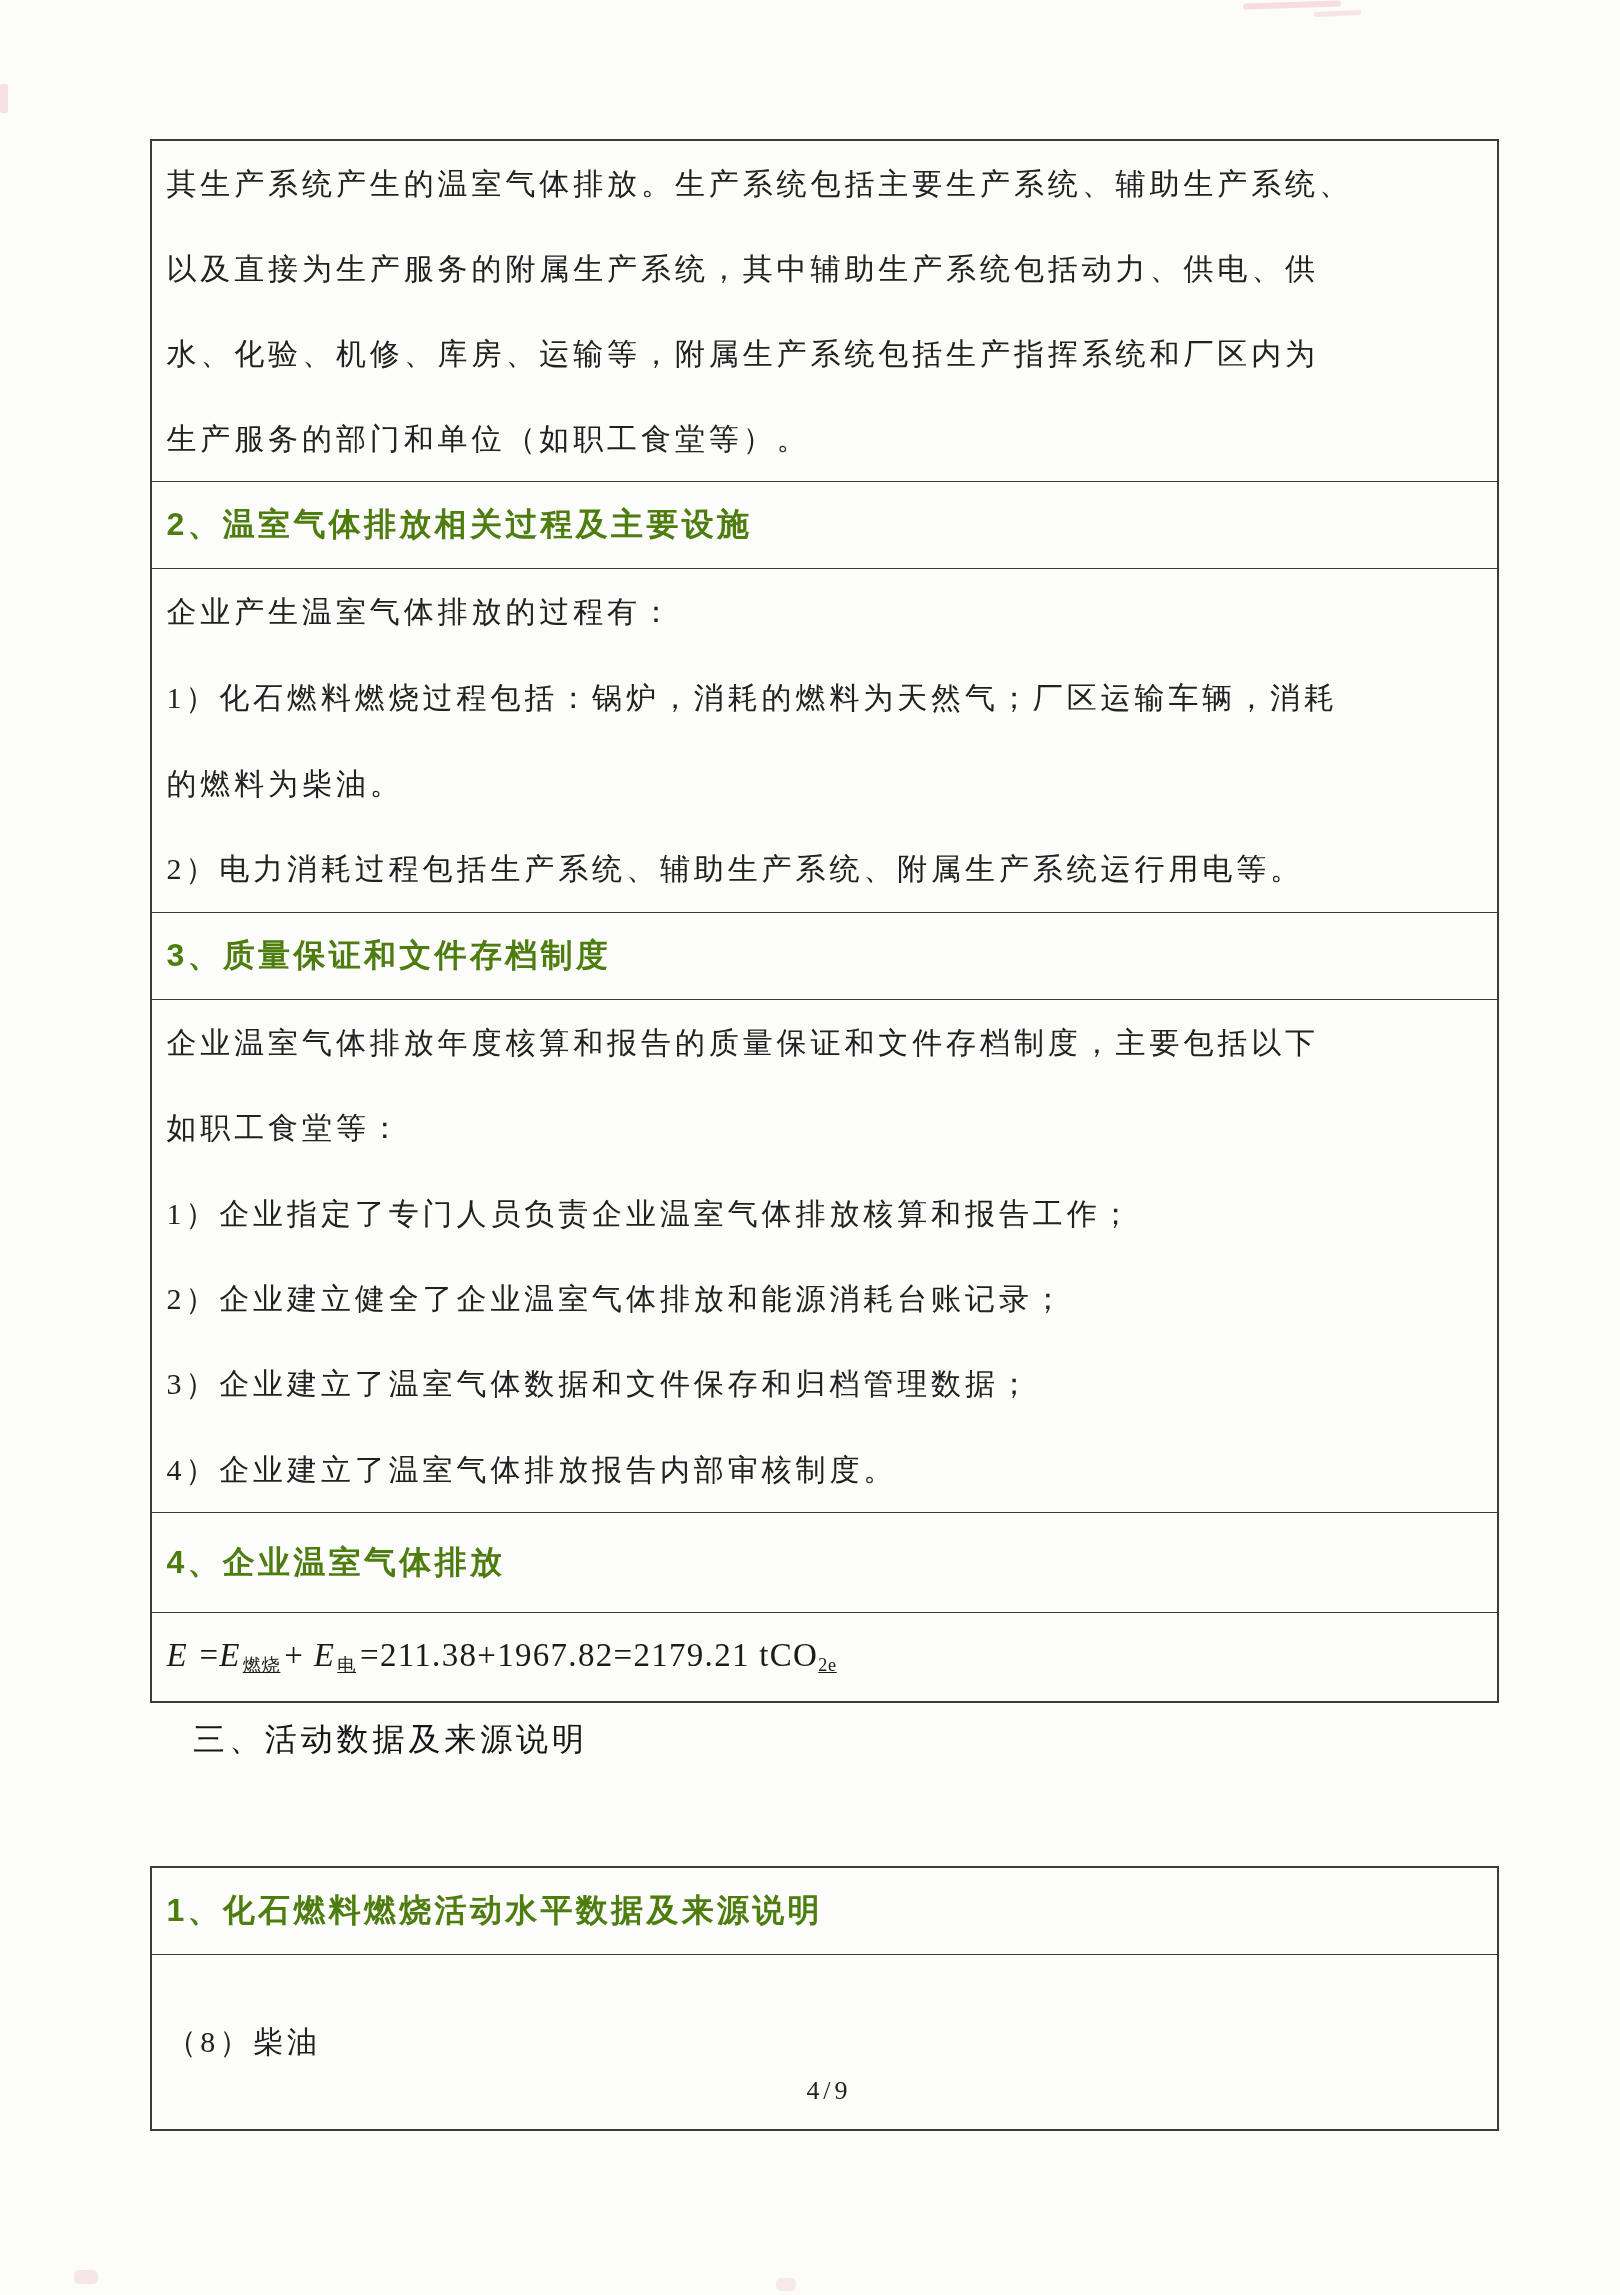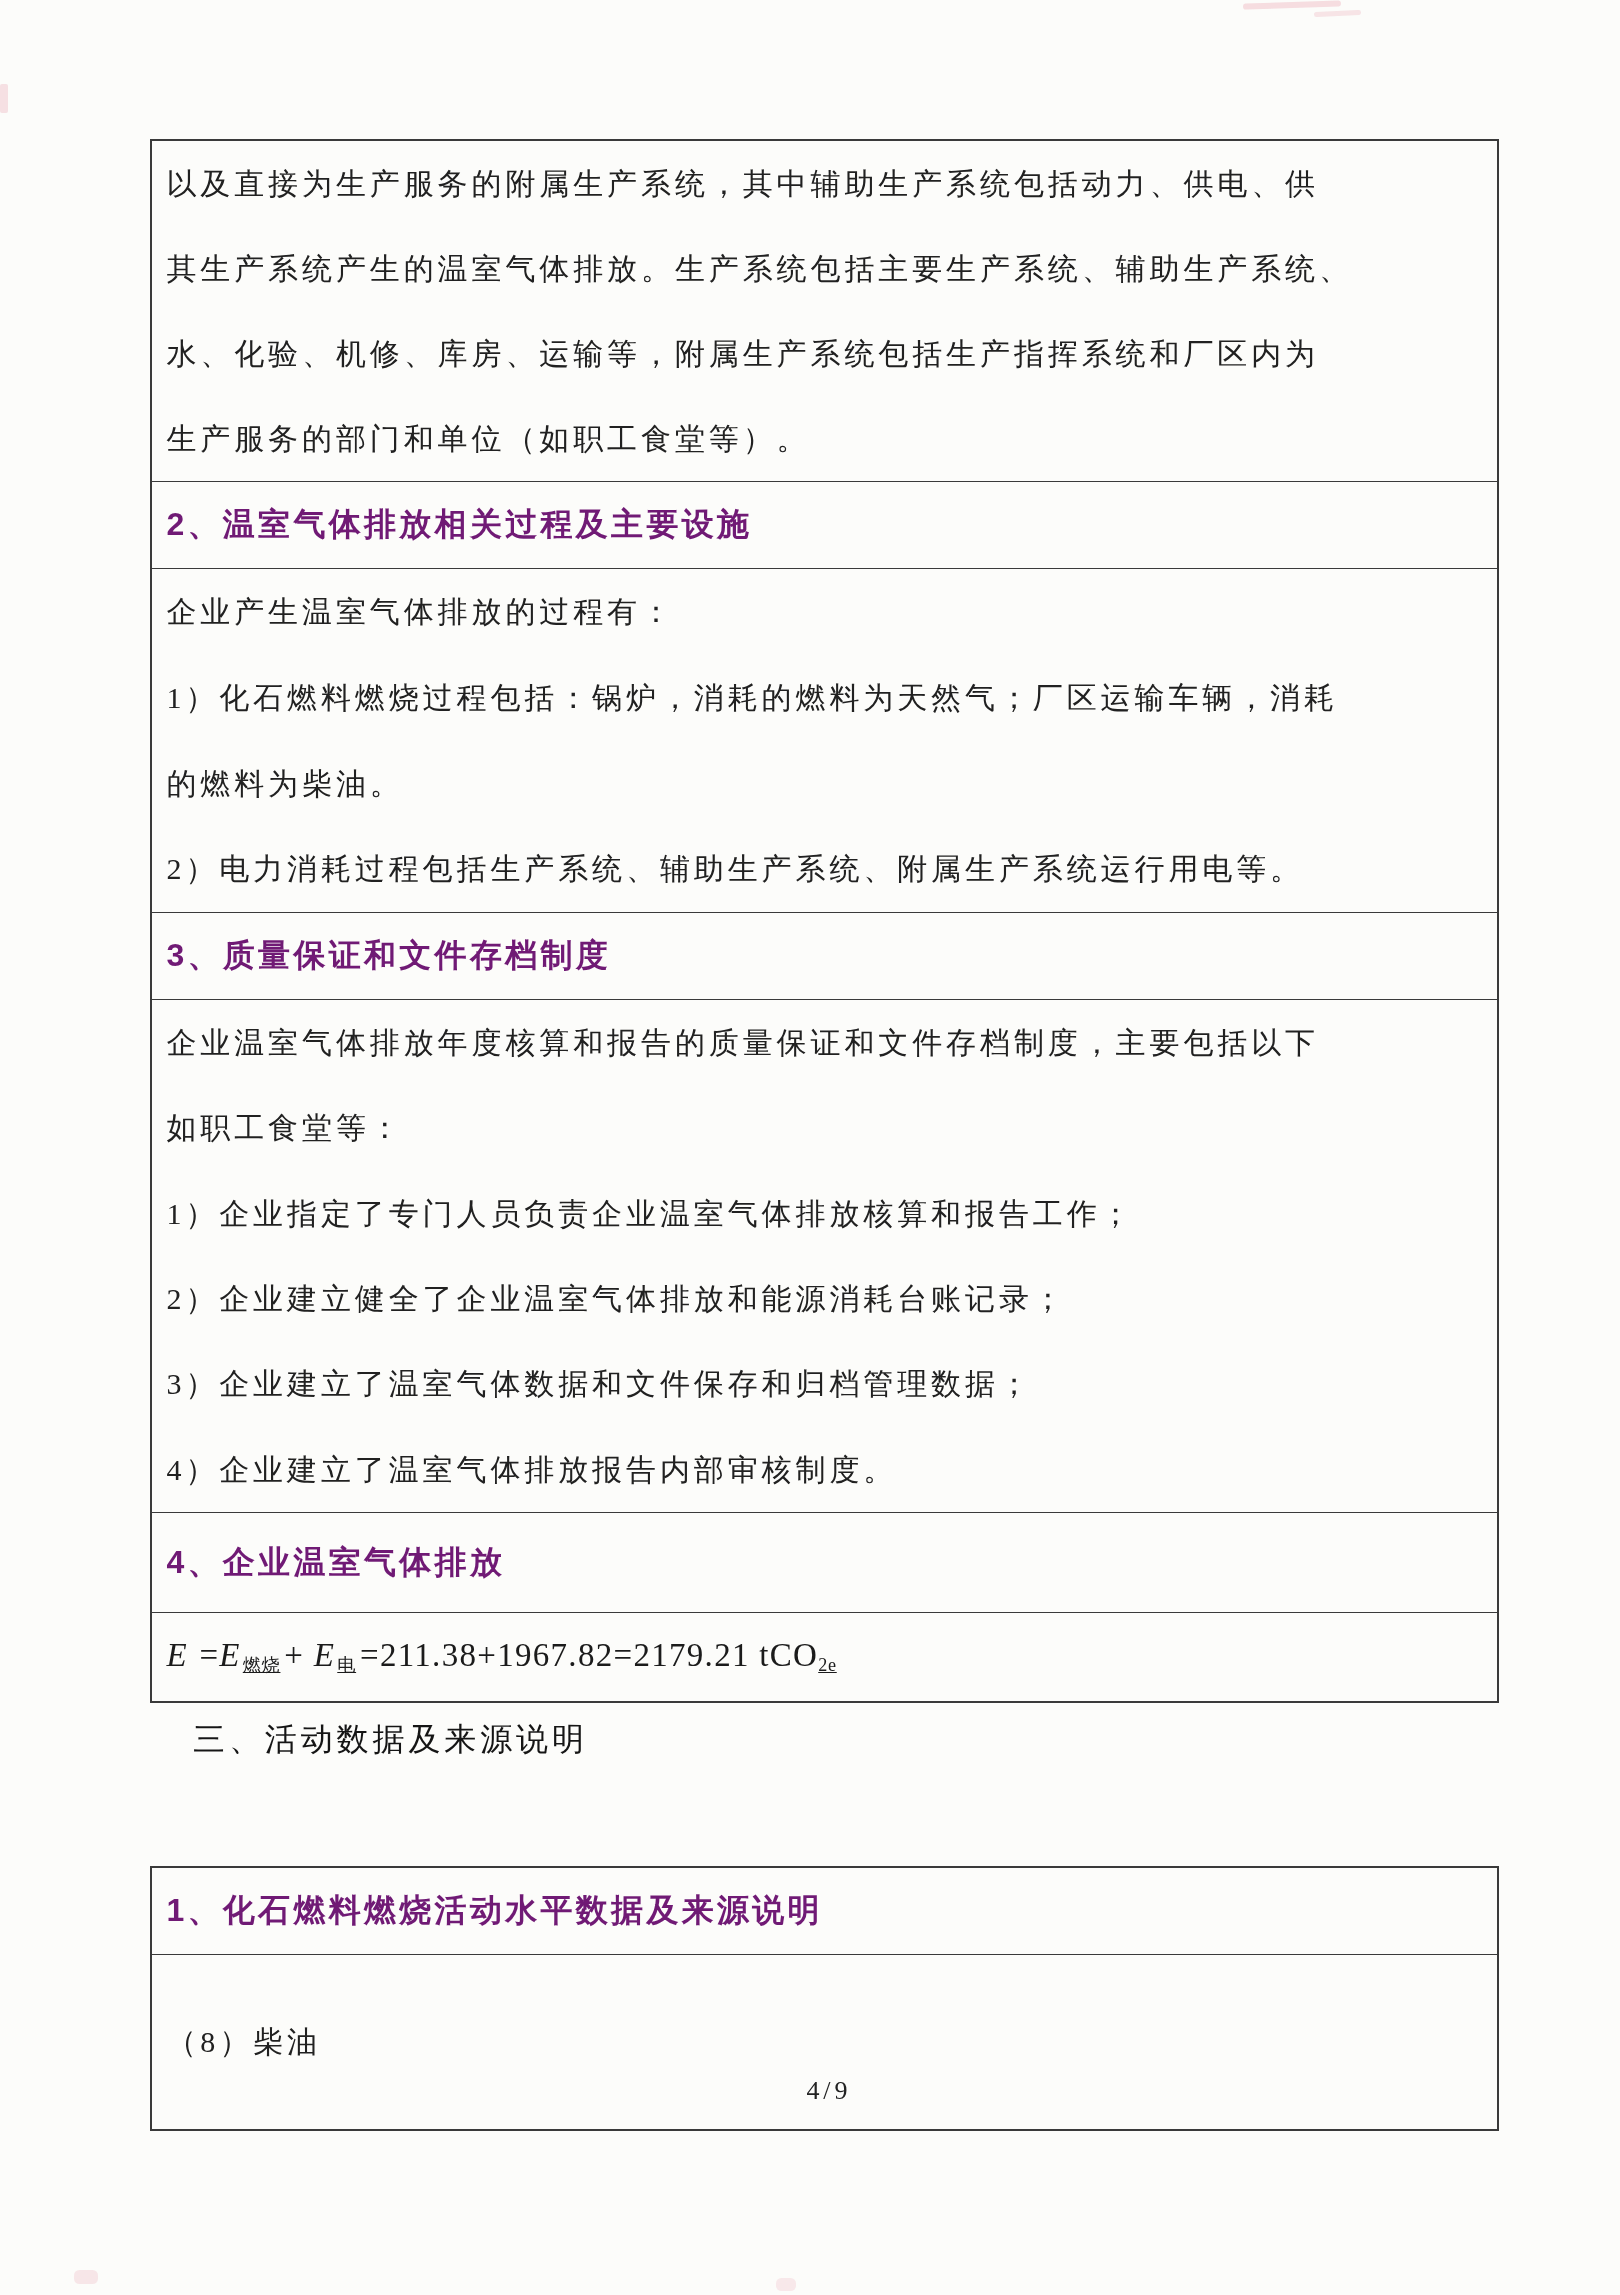--- a/index.html
+++ b/index.html
@@ -36,21 +36,21 @@
     white-space:nowrap;
     color:#212121;
   }
   .row.heading{display:flex;align-items:center;}
   .heading-text{
     margin:0;
     font-weight:700;
     font-size:32px;
     letter-spacing:3.3px;
     font-family:"Liberation Sans","DejaVu Sans",sans-serif;
-    color:#701a75;
+    color:#4d7c0f;
     white-space:nowrap;
   }
   .row.formula{display:flex;align-items:center;}
   .formula-p{margin:0;font-size:33px;letter-spacing:0.7px;white-space:nowrap;color:#1b1b1b;}
   .f-var{font-style:italic;font-family:"Liberation Serif","DejaVu Serif",serif;padding-right:2.6px;}
   .f-sub{font-size:0.55em;vertical-align:-0.28em;letter-spacing:0.7px;padding-right:3.9px;text-decoration:underline;}
   .f-plain{letter-spacing:1.3px;}
   
   #table-main .row:nth-child(1){height:341px;}
   #table-main .row:nth-child(2){height:87px;}
@@ -88,22 +88,22 @@
   .a4{top:2270px;left:74px;width:23.6px;height:14.4px;background:#f2cbd2;opacity:.45;border-radius:5.3px;}
   .a5{top:2278px;left:776px;width:19.7px;height:13px;background:#f2cbd2;opacity:.4;border-radius:5.3px;}
 </style>
 </head>
 <body>
 
 <div class="page">
 
   <div class="doc-table" id="table-main">
       <div class="row paragraph">
+        <p class="line">其生产系统产生的温室气体排放。生产系统包括主要生产系统、辅助生产系统、</p>
         <p class="line">以及直接为生产服务的附属生产系统，其中辅助生产系统包括动力、供电、供</p>
-        <p class="line">其生产系统产生的温室气体排放。生产系统包括主要生产系统、辅助生产系统、</p>
         <p class="line">水、化验、机修、库房、运输等，附属生产系统包括生产指挥系统和厂区内为</p>
         <p class="line">生产服务的部门和单位（如职工食堂等）。</p>
       </div>
       <div class="row heading">
         <p class="heading-text">2、温室气体排放相关过程及主要设施</p>
       </div>
       <div class="row paragraph">
         <p class="line">企业产生温室气体排放的过程有：</p>
         <p class="line">1）化石燃料燃烧过程包括：锅炉，消耗的燃料为天然气；厂区运输车辆，消耗</p>
         <p class="line">的燃料为柴油。</p>

